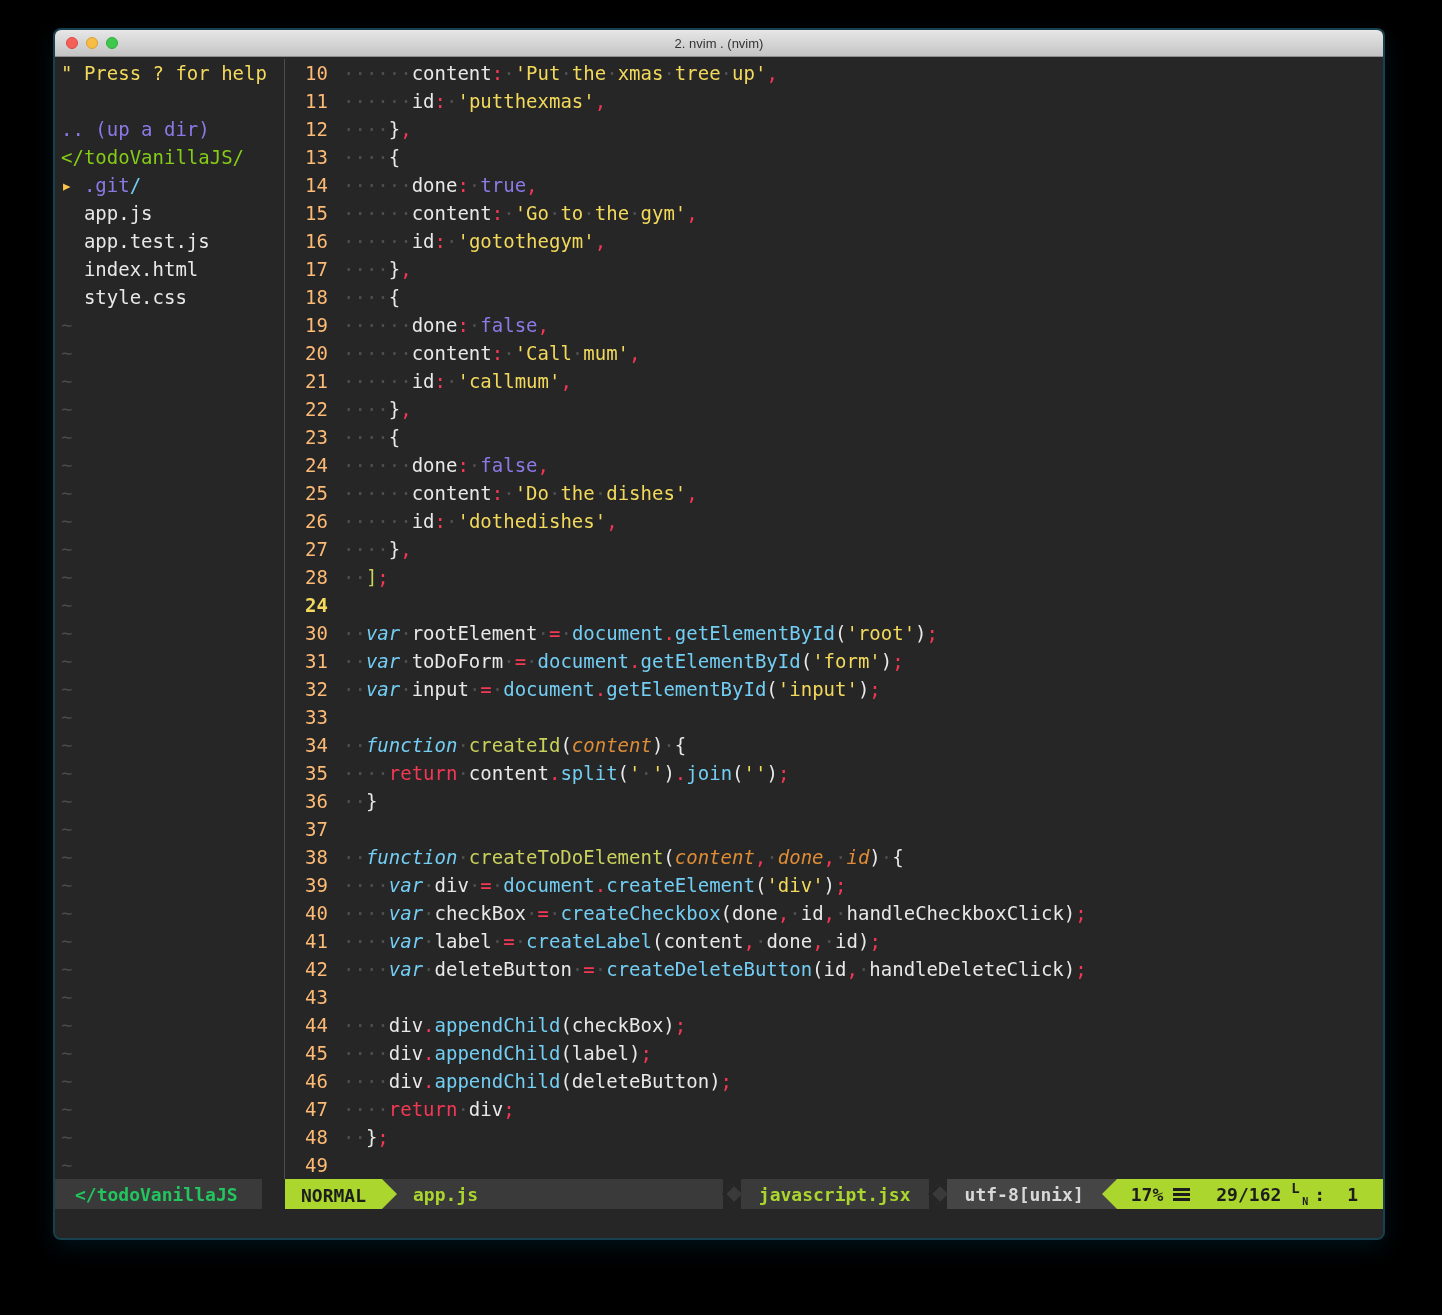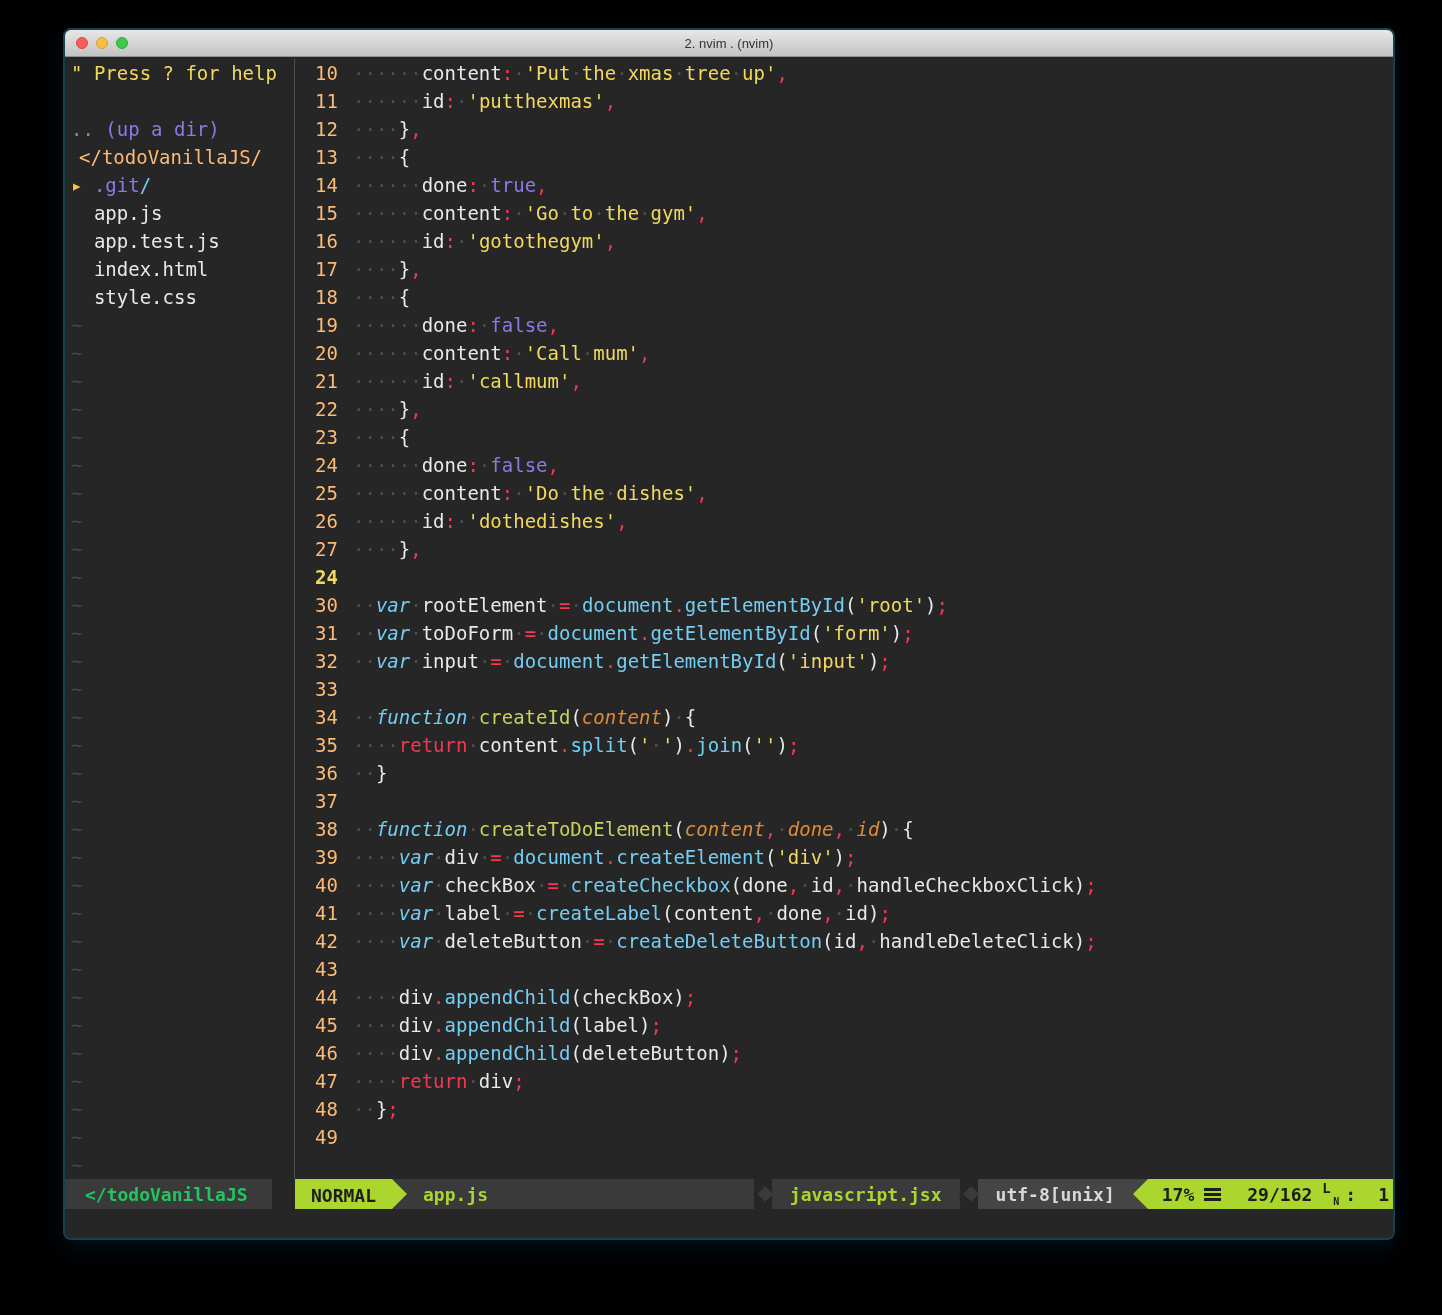--- a/index.html
+++ b/index.html
@@ -1,17 +1,17 @@
 <!DOCTYPE html>
 <html><head>
 <meta charset="utf-8">
 <style>
   html,body{margin:0;padding:0;background:#000;}
   body{width:1442px;height:1315px;position:relative;font-family:"DejaVu Sans Mono",monospace;}
-  .window{position:absolute;left:65px;top:30px;width:1328px;height:1208px;background:#262626;
+  .window{position:absolute;left:55px;top:30px;width:1328px;height:1208px;background:#262626;
           border-radius:6px;overflow:hidden;display:flex;flex-direction:column;
           box-shadow:0 0 0 2px #17414f, 0 8px 24px rgba(0,40,60,.5);}
   
   .titlebar{height:26px;flex:0 0 26px;background:linear-gradient(#e7e7e7,#c3c3c3);
             border-bottom:1px solid #8f8f8f;position:relative;
             display:flex;align-items:center;justify-content:center;
             font-family:"Liberation Sans",sans-serif;font-size:13px;color:#333;}
   .lights{position:absolute;left:11px;top:7px;display:flex;gap:8px;}
   .light{width:12px;height:12px;border-radius:50%;}
   .light.red{background:#f65f57;border:1px solid #d94c44;box-sizing:border-box;}
@@ -24,39 +24,39 @@
   .editor{flex:1;overflow:hidden;}
   .row{height:28px;line-height:28px;white-space:pre;font-size:19px;}
   .sidebar .row{padding-left:6px;}
   .lnum{display:inline-block;width:58px;box-sizing:border-box;padding-right:15px;
         text-align:right;color:#fdba74;}
   .lnum.cur{color:#f2d95c;font-weight:bold;}
   
   .tw{color:#4e4e4e;} .tf{color:#e8e8e8;} .tp{color:#f43753;} .ts{color:#f2d95c;}
   .tk{color:#73cef4;font-style:italic;} .tn{color:#c9d05c;} .tc{color:#73cef4;}
   .to{color:#de8c36;font-style:italic;} .tb{color:#8d79e6;}
-  .ty{color:#f2d95c;} .tv{color:#8d79e6;} .trd{color:#fdba74;margin-left:8px;} .tar{color:#ffc24b;}
+  .ty{color:#f2d95c;} .tv{color:#8d79e6;} .trd{color:#84cc16;} .tar{color:#ffc24b;}
   .tcy{color:#73cef4;} .ttd{color:#4a4a4a;}
   
   .statusbar{flex:0 0 30px;display:flex;align-items:stretch;font-size:18px;font-weight:bold;height:30px;}
   .seg{display:flex;align-items:center;}
   .seg-tree{width:207px;flex:0 0 207px;background:#3a3a3a;color:#22c55e;padding-left:20px;box-sizing:border-box;}
   .seg-gap{width:23px;flex:0 0 23px;background:#262626;}
   .seg-mode{background:#aad62e;color:#1d1d1d;padding:16px 16px;}
   .arrow-r{width:0;height:0;border-top:15px solid transparent;border-bottom:15px solid transparent;
            border-left:15px solid #aad62e;background:#3a3a3a;}
   .seg-file{background:#3a3a3a;color:#aad62e;padding:0 4px 0 16px;}
   .seg-fill{flex:1;background:#3a3a3a;}
   .chev{width:11px;height:11px;border-left:3px solid #262626;border-bottom:3px solid #262626;
         transform:rotate(45deg);align-self:center;margin:0 2px;}
   .seg-ft{background:#3a3a3a;color:#aad62e;padding:0 18px;}
   .seg-enc{background:#454545;color:#d8d8d8;padding:0 18px;}
   .arrow-l{width:0;height:0;border-top:15px solid transparent;border-bottom:15px solid transparent;
            border-right:15px solid #aad62e;background:#454545;}
-  .seg-pos{background:#aad62e;color:#1d1d1d;padding:0 4px 0 14px;display:flex;align-items:center;}
+  .seg-pos{background:#aad62e;color:#1d1d1d;padding:0 25px 0 14px;display:flex;align-items:center;}
   .burger{display:inline-block;width:17px;height:13px;margin:0 26px 0 10px;
           background:linear-gradient(#1d1d1d 0 2.5px,transparent 2.5px 5px,#1d1d1d 5px 7.5px,transparent 7.5px 10px,#1d1d1d 10px 13px);}
   .ln-glyph{display:inline-block;position:relative;width:17px;height:22px;margin:0 6px 0 10px;}
   .ln-glyph .lg-l{position:absolute;left:0;top:-2px;font-size:14px;line-height:14px;}
   .ln-glyph .lg-n{position:absolute;right:0;bottom:-2px;font-size:10px;line-height:10px;}
   .pos-col{margin-left:22px;}
   
   .cmdline{flex:1;background:#262626;}
 </style>
 </head>
@@ -129,20 +129,21 @@
         <div class="row"><span class="lnum">18</span><span><span class="tw">····</span><span class="tf">{</span></span></div>
         <div class="row"><span class="lnum">19</span><span><span class="tw">······</span><span class="tf">done</span><span class="tp">:</span><span class="tw">·</span><span class="tb">false</span><span class="tp">,</span></span></div>
         <div class="row"><span class="lnum">20</span><span><span class="tw">······</span><span class="tf">content</span><span class="tp">:</span><span class="tw">·</span><span class="ts">'Call</span><span class="tw">·</span><span class="ts">mum'</span><span class="tp">,</span></span></div>
         <div class="row"><span class="lnum">21</span><span><span class="tw">······</span><span class="tf">id</span><span class="tp">:</span><span class="tw">·</span><span class="ts">'callmum'</span><span class="tp">,</span></span></div>
         <div class="row"><span class="lnum">22</span><span><span class="tw">····</span><span class="tf">}</span><span class="tp">,</span></span></div>
         <div class="row"><span class="lnum">23</span><span><span class="tw">····</span><span class="tf">{</span></span></div>
         <div class="row"><span class="lnum">24</span><span><span class="tw">······</span><span class="tf">done</span><span class="tp">:</span><span class="tw">·</span><span class="tb">false</span><span class="tp">,</span></span></div>
         <div class="row"><span class="lnum">25</span><span><span class="tw">······</span><span class="tf">content</span><span class="tp">:</span><span class="tw">·</span><span class="ts">'Do</span><span class="tw">·</span><span class="ts">the</span><span class="tw">·</span><span class="ts">dishes'</span><span class="tp">,</span></span></div>
         <div class="row"><span class="lnum">26</span><span><span class="tw">······</span><span class="tf">id</span><span class="tp">:</span><span class="tw">·</span><span class="ts">'dothedishes'</span><span class="tp">,</span></span></div>
         <div class="row"><span class="lnum">27</span><span><span class="tw">····</span><span class="tf">}</span><span class="tp">,</span></span></div>
+        <div class="row"><span class="lnum">28</span><span><span class="tw">··</span><span class="tn">]</span><span class="tp">;</span></span></div>
         <div class="row"><span class="lnum cur">24</span><span></span></div>
         <div class="row"><span class="lnum">30</span><span><span class="tw">··</span><span class="tk">var</span><span class="tw">·</span><span class="tf">rootElement</span><span class="tw">·</span><span class="tp">=</span><span class="tw">·</span><span class="tc">document</span><span class="tp">.</span><span class="tc">getElementById</span><span class="tf">(</span><span class="ts">'root'</span><span class="tf">)</span><span class="tp">;</span></span></div>
         <div class="row"><span class="lnum">31</span><span><span class="tw">··</span><span class="tk">var</span><span class="tw">·</span><span class="tf">toDoForm</span><span class="tw">·</span><span class="tp">=</span><span class="tw">·</span><span class="tc">document</span><span class="tp">.</span><span class="tc">getElementById</span><span class="tf">(</span><span class="ts">'form'</span><span class="tf">)</span><span class="tp">;</span></span></div>
         <div class="row"><span class="lnum">32</span><span><span class="tw">··</span><span class="tk">var</span><span class="tw">·</span><span class="tf">input</span><span class="tw">·</span><span class="tp">=</span><span class="tw">·</span><span class="tc">document</span><span class="tp">.</span><span class="tc">getElementById</span><span class="tf">(</span><span class="ts">'input'</span><span class="tf">)</span><span class="tp">;</span></span></div>
         <div class="row"><span class="lnum">33</span><span></span></div>
         <div class="row"><span class="lnum">34</span><span><span class="tw">··</span><span class="tk">function</span><span class="tw">·</span><span class="tn">createId</span><span class="tf">(</span><span class="to">content</span><span class="tf">)</span><span class="tw">·</span><span class="tf">{</span></span></div>
         <div class="row"><span class="lnum">35</span><span><span class="tw">····</span><span class="tp">return</span><span class="tw">·</span><span class="tf">content</span><span class="tp">.</span><span class="tc">split</span><span class="tf">(</span><span class="ts">'</span><span class="tw">·</span><span class="ts">'</span><span class="tf">)</span><span class="tp">.</span><span class="tc">join</span><span class="tf">(</span><span class="ts">''</span><span class="tf">)</span><span class="tp">;</span></span></div>
         <div class="row"><span class="lnum">36</span><span><span class="tw">··</span><span class="tf">}</span></span></div>
         <div class="row"><span class="lnum">37</span><span></span></div>
         <div class="row"><span class="lnum">38</span><span><span class="tw">··</span><span class="tk">function</span><span class="tw">·</span><span class="tn">createToDoElement</span><span class="tf">(</span><span class="to">content</span><span class="tp">,</span><span class="tw">·</span><span class="to">done</span><span class="tp">,</span><span class="tw">·</span><span class="to">id</span><span class="tf">)</span><span class="tw">·</span><span class="tf">{</span></span></div>

